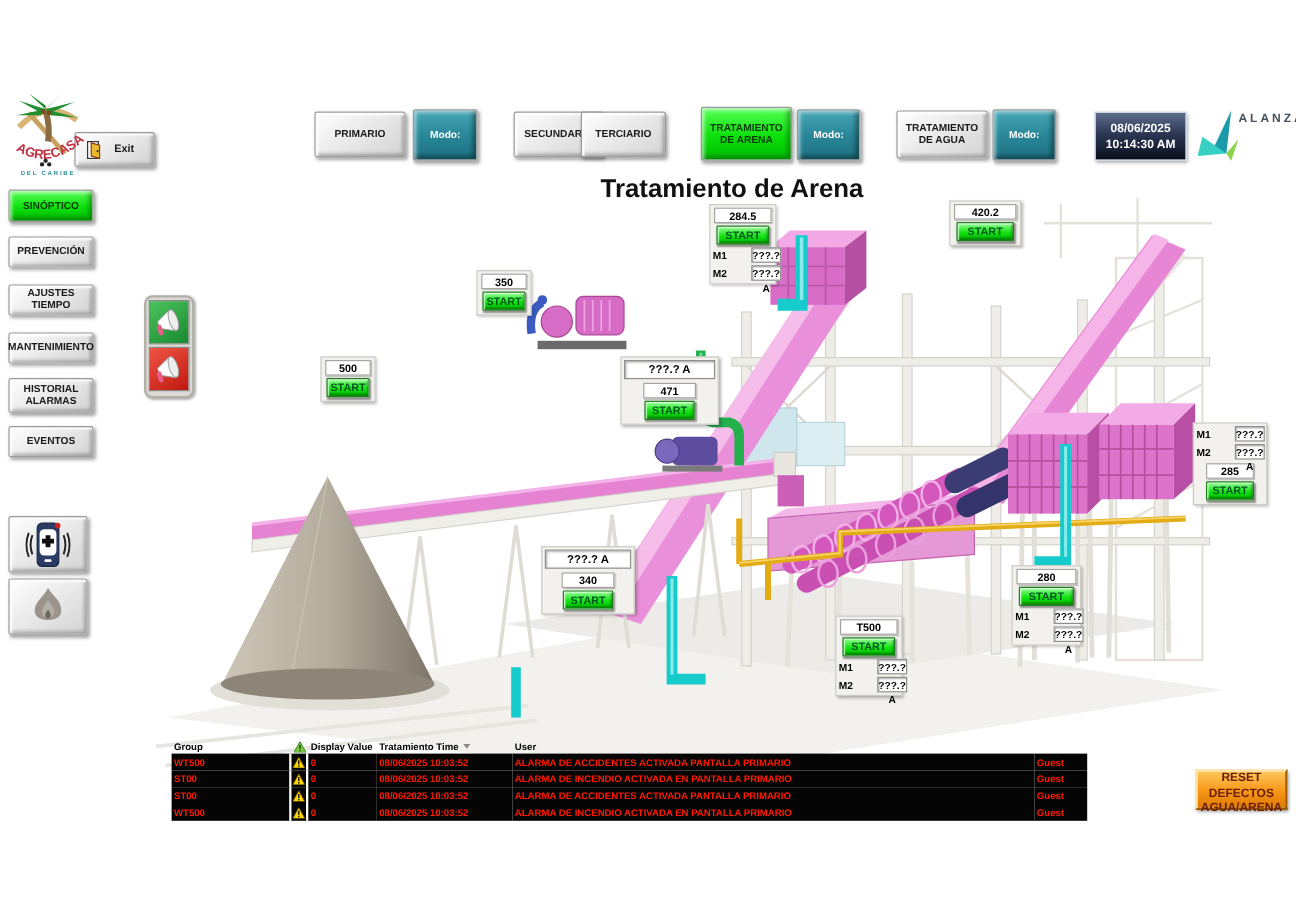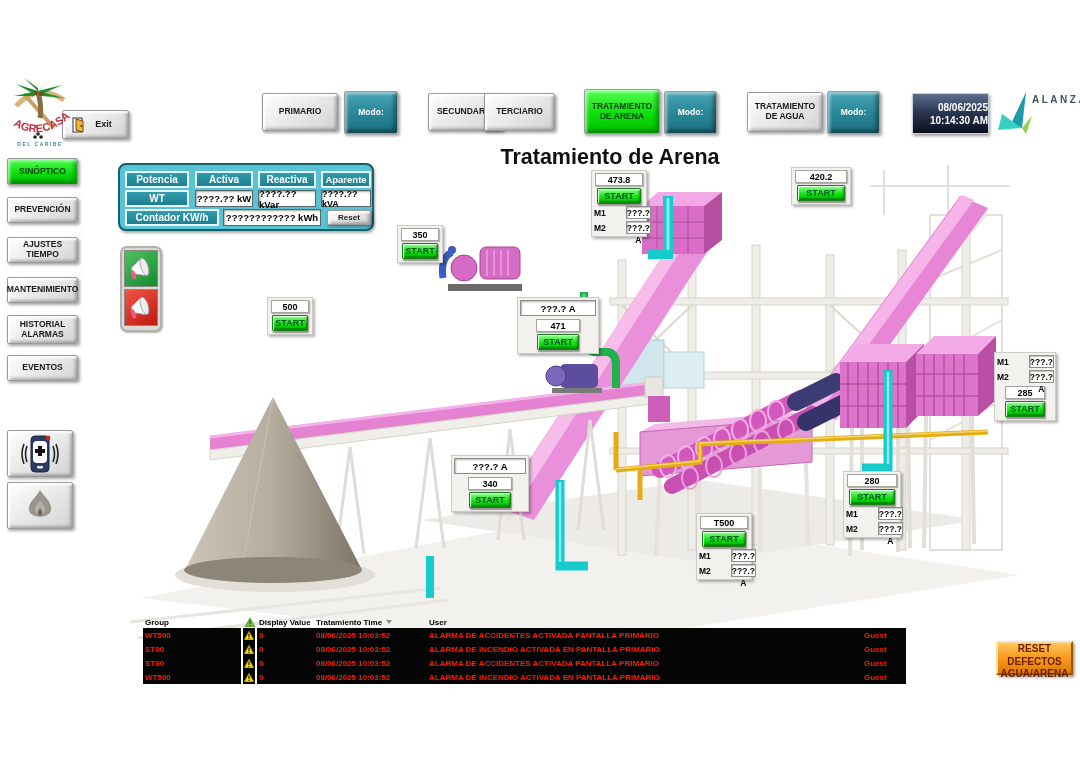--- a/index.html
+++ b/index.html
@@ -15,21 +15,21 @@
         box-shadow:inset 2px 2px 2px rgba(255,255,255,.95), inset -2px -2px 3px rgba(0,0,0,.25), 1.5px 2px 3px rgba(0,0,0,.35); }
   .b3.teal { background:linear-gradient(180deg,#4aa8b6 0%,#2b8a9b 45%,#1c7081 100%); color:#fff;
         box-shadow:inset 2px 2px 3px rgba(255,255,255,.5), inset -3px -3px 4px rgba(0,0,0,.4), 1.5px 2px 3px rgba(0,0,0,.35); }
   .b3.green { background:linear-gradient(180deg,#55ff55 0%,#0ce00c 55%,#00bd00 100%); color:#063c06;
         box-shadow:inset 2px 2px 3px rgba(255,255,255,.6), inset -3px -3px 4px rgba(0,70,0,.45), 1.5px 2px 3px rgba(0,0,0,.35); }
   .navtext { font-size:8.5px; padding:0 4px; }
 
   
   .datetime { position:absolute; left:912px; top:93px; width:77px; height:41px;
         background:linear-gradient(180deg,#5d6e8d 0%,#2b3754 45%,#0a0f1d 100%);
-        border:1px solid #c9d2de; display:flex; flex-direction:column; align-items:flex-end; justify-content:center;
+        border:1px solid #c9d2de; display:flex; flex-direction:column; align-items:center; justify-content:center;
         color:#fff; font-weight:bold; font-size:10px; line-height:1.3; box-shadow:1px 2px 3px rgba(0,0,0,.4); }
   .alanza { position:absolute; left:998px; top:88px; width:80px; height:50px; }
   .alanza-text { position:absolute; left:34px; top:6px; font-size:10px; font-weight:bold; letter-spacing:2.5px; color:#44525f; }
 
   
   .side { position:absolute; left:7px; width:71px; font-size:8.5px; }
   .iconbtn { position:absolute; left:7px; width:66px; height:47px; }
 
   
   .horns { position:absolute; left:120px; top:246px; width:42px; height:86px; background:#dbd9d4;
@@ -376,36 +376,23 @@
           <polygon points="4,10 16,4 16,22 4,16" fill="#fdfdfd" stroke="#9a9a9a" stroke-width="0.8"></polygon>
           <ellipse cx="17" cy="13" rx="3.6" ry="9" fill="#eeeeee" stroke="#9a9a9a" stroke-width="0.8"></ellipse>
           <rect x="2" y="13" width="4" height="9" rx="1.5" fill="#e85d8a"></rect>
         </g>
       </svg>
     </div>
   </div>
 
   <div class="ptitle">Tratamiento de Arena</div>
 
-  <div class="ppanel">
-    <div class="pcell" style="left:5px;top:6px;width:64px;height:17px;">Potencia</div>
-    <div class="pcell" style="left:75px;top:6px;width:58px;height:17px;">Activa</div>
-    <div class="pcell" style="left:138px;top:6px;width:58px;height:17px;">Reactiva</div>
-    <div class="pcell" style="left:201px;top:6px;width:50px;height:17px;font-size:9.5px;">Aparente</div>
-    <div class="pcell" style="left:5px;top:25px;width:64px;height:17px;">WT</div>
-    <div class="pval" style="left:75px;top:25px;width:58px;height:17px;">????.?? kW</div>
-    <div class="pval" style="left:138px;top:25px;width:58px;height:17px;">????.?? kVar</div>
-    <div class="pval" style="left:201px;top:25px;width:50px;height:17px;font-size:9px;">????.?? kVA</div>
-    <div class="pcell" style="left:5px;top:44px;width:94px;height:17px;">Contador KW/h</div>
-    <div class="pval" style="left:103px;top:44px;width:98px;height:17px;">???????????? kWh</div>
-    <button class="b3 preset" style="left:207px;top:45px;width:44px;height:15px;position:absolute;">Reset</button>
-  </div>
 
   <div class="eq" style="left:591px;top:170px;width:56px;">
-    <div class="eq-id">473.8</div>
+    <div class="eq-id">284.5</div>
     <button class="start">START</button>
     <div class="mrow">
       <span>M1</span>
       <span class="mval">???.? A</span>
     </div>
     <div class="mrow">
       <span>M2</span>
       <span class="mval">???.? A</span>
     </div>
   </div>

